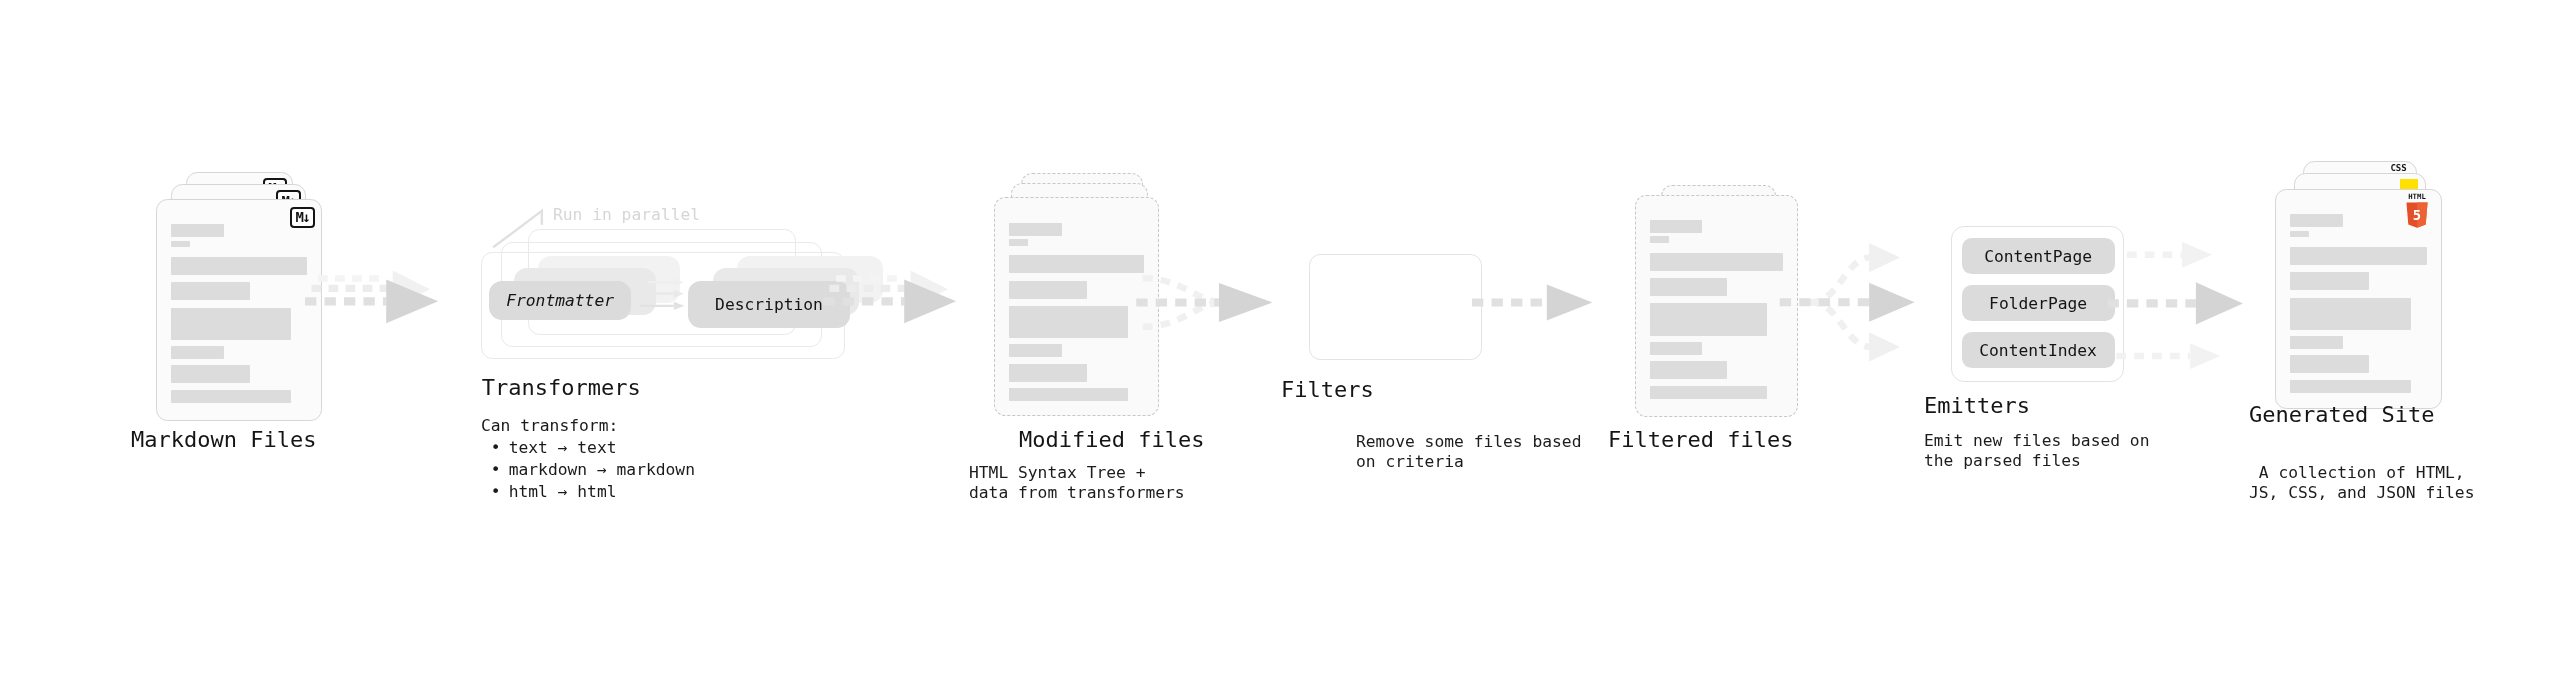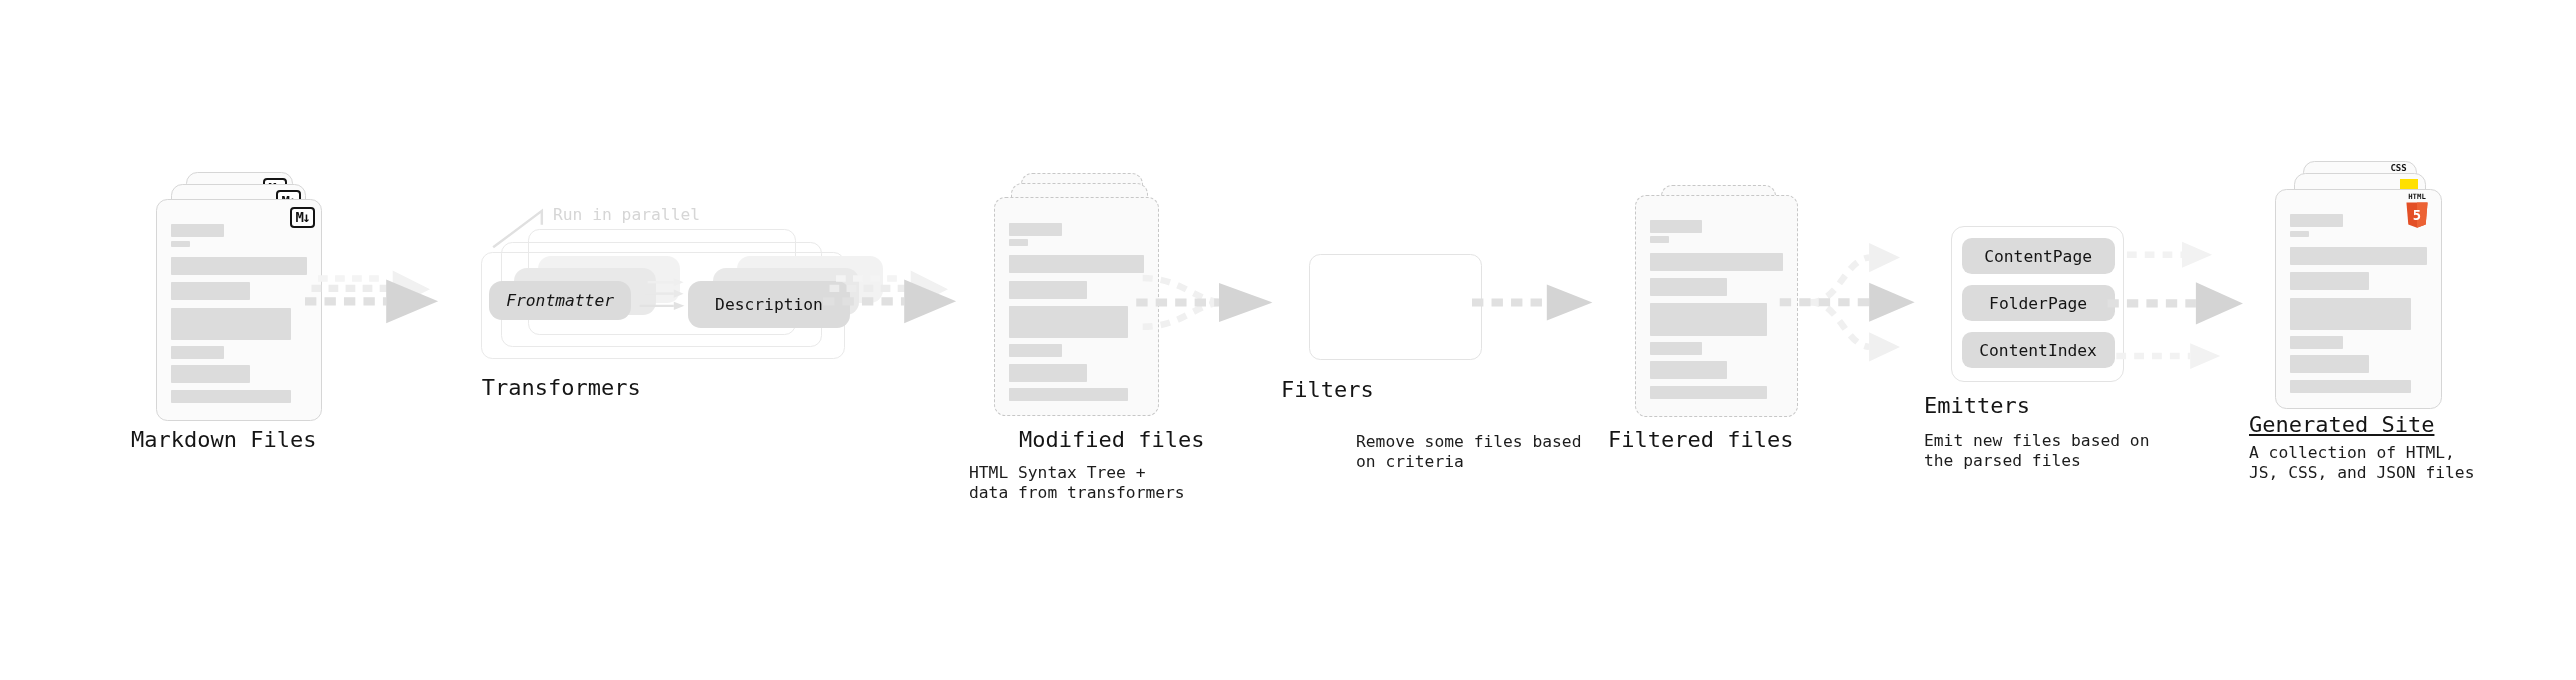--- a/index.html
+++ b/index.html
@@ -109,20 +109,26 @@
     <svg style="left:157px; top:69px;" width="57" height="45" viewBox="0 0 70 55">
       <line x1="12" y1="10" x2="44" y2="10" stroke="#efefef" stroke-width="3"></line>
       <polygon points="44,5 56,10 44,15" fill="#efefef"></polygon>
       <line x1="8" y1="24" x2="44" y2="24" stroke="#e9e9e9" stroke-width="3"></line>
       <polygon points="44,19 56,24 44,29" fill="#e9e9e9"></polygon>
       <line x1="2" y1="39" x2="44" y2="39" stroke="#e2e2e2" stroke-width="3"></line>
       <polygon points="44,34 57,39 44,44" fill="#e2e2e2"></polygon>
     </svg>
 
     <div class="heading" style="left:0.8px; top:171px;">Transformers</div>
+    <div style="position:absolute; left:0; top:210px;">
+      <div class="note-line">Can transform:</div>
+      <div class="bullet-line"><span class="dot">•</span><span>text → text</span></div>
+      <div class="bullet-line"><span class="dot">•</span><span>markdown → markdown</span></div>
+      <div class="bullet-line"><span class="dot">•</span><span>html → html</span></div>
+    </div>
   </div>
 
   <svg style="left:823px; top:268px;" width="138" height="61" viewBox="0 0 170 75">
     <line x1="16" y1="13" x2="100" y2="13" stroke="#f4f4f4" stroke-width="8" stroke-dasharray="12 9"></line>
     <line x1="8" y1="25" x2="104" y2="25" stroke="#ececec" stroke-width="9" stroke-dasharray="12 9"></line>
     <polygon points="108,3 154,26 108,49" fill="#f1f1f1"></polygon>
     <line x1="0" y1="41" x2="100" y2="41" stroke="#e0e0e0" stroke-width="10" stroke-dasharray="14 10"></line>
     <polygon points="100,14 164,41 100,68" fill="#d4d4d4"></polygon>
   </svg>
 
@@ -238,20 +244,20 @@
           <div class="bar b2"></div>
           <div class="bar b3"></div>
           <div class="bar b4"></div>
         <div class="bar b5"></div>
           <div class="bar b6"></div>
           <div class="bar b7"></div>
           <div class="bar b8"></div>
       </div>
     </div>
   </div>
-  <div class="heading" style="left:2249px; top:413px;text-decoration:underline;">Generated Site</div>
-  <div class="subtext" style="left:2249px; top:443px;">
+  <div class="heading" style="left:2249px; top:403px;">Generated Site</div>
+  <div class="subtext" style="left:2249px; top:463px;text-align:center;">
     <div>A collection of HTML,</div>
     <div>JS, CSS, and JSON files</div>
   </div>
 
 </div>
 
 
 </body></html>

